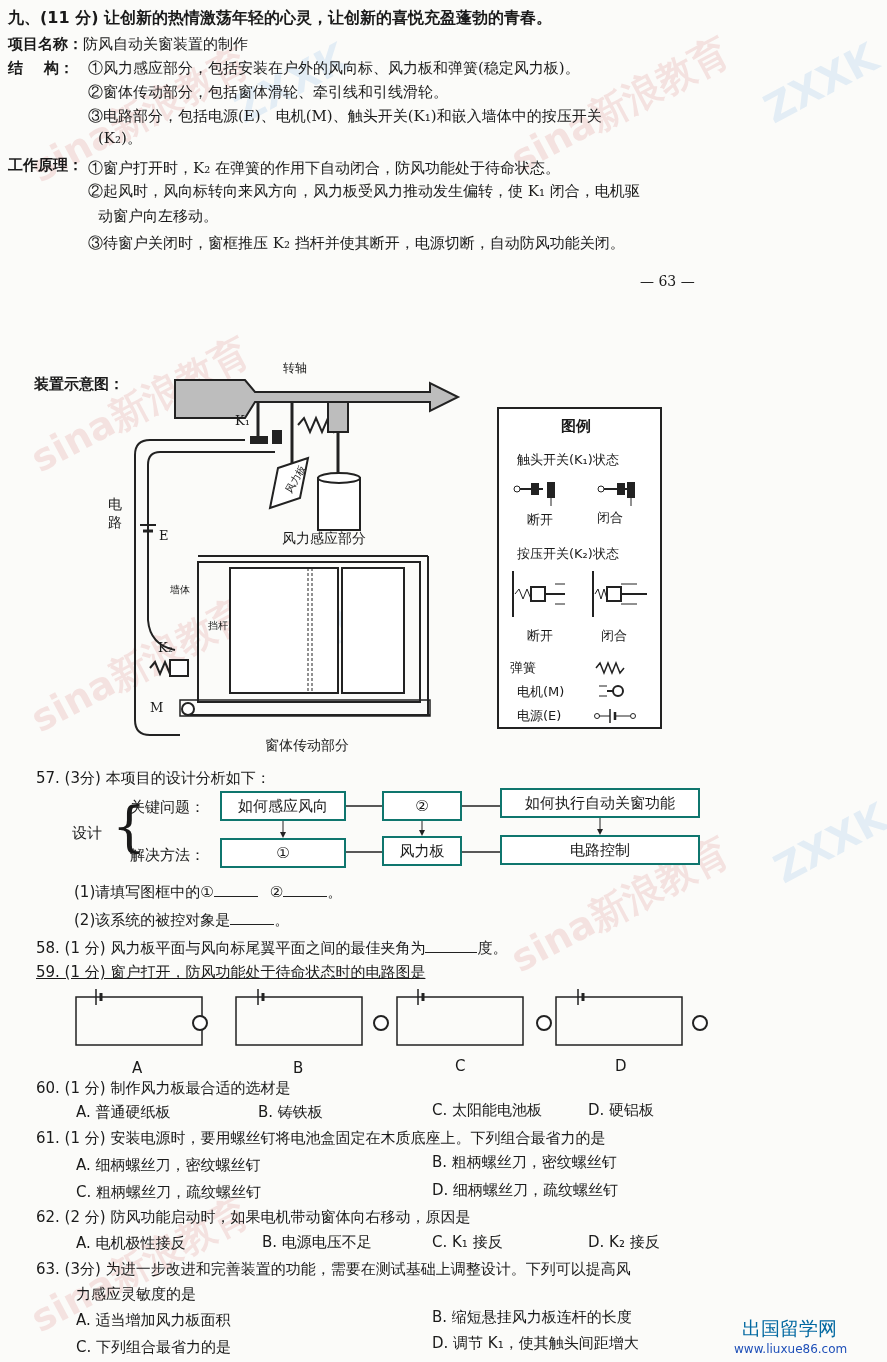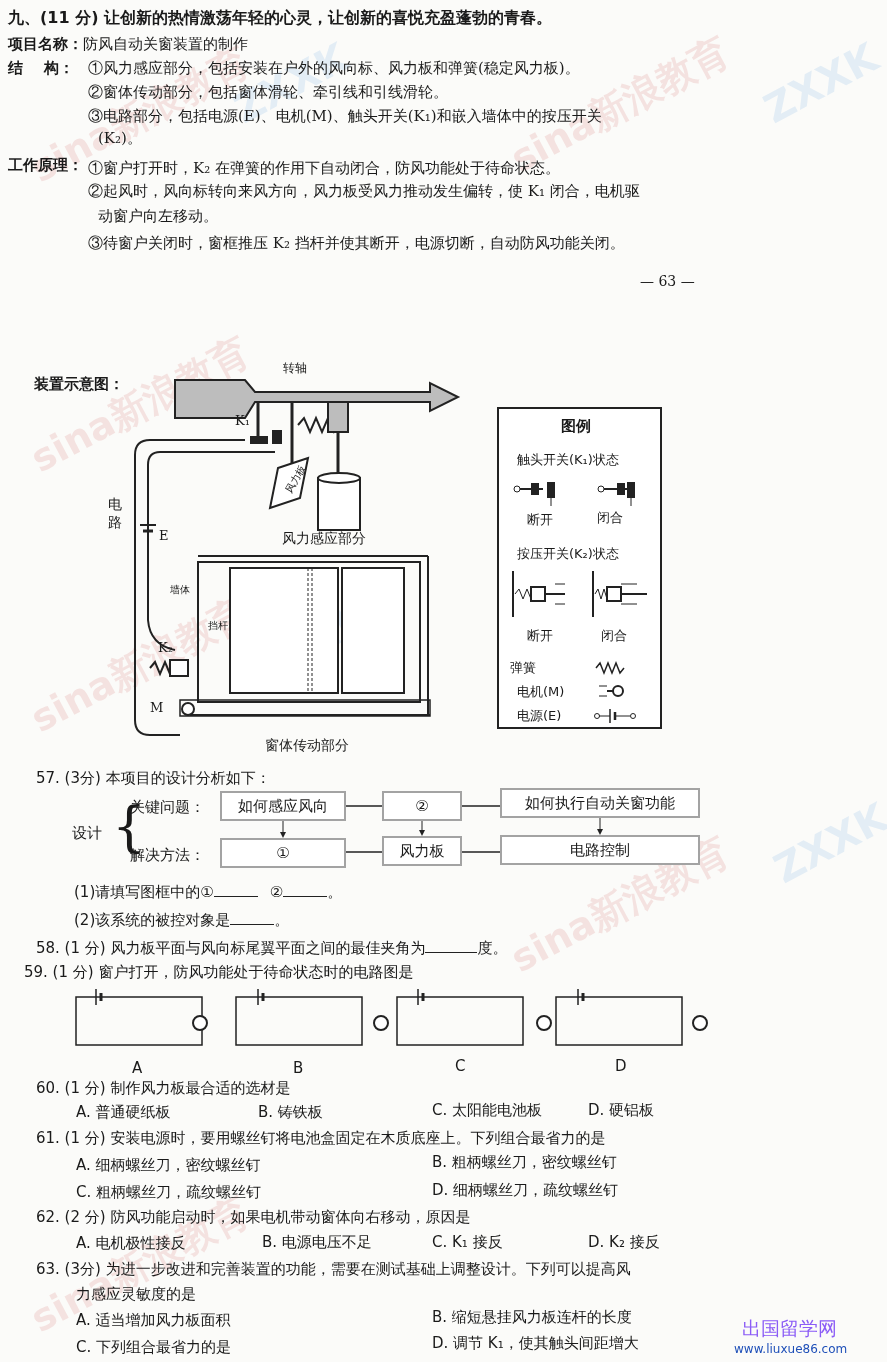--- a/index.html
+++ b/index.html
@@ -6,21 +6,21 @@
   body {
     width:887px; height:1362px; overflow:hidden; position:relative;
     background:#fbfbf9; color:#1a1a1a;
     font-family:"DejaVu Serif","Liberation Serif",serif;
   }
   .abs { position:absolute; }
   .line { position:absolute; font-size:15px; line-height:20px; white-space:nowrap; }
   .bold { font-weight:bold; font-family:"DejaVu Sans","Liberation Sans",sans-serif; }
   .q { position:absolute; font-size:15px; line-height:20px; white-space:nowrap; font-family:"DejaVu Sans","Liberation Sans",sans-serif; }
   .opt { position:absolute; font-size:15px; line-height:20px; white-space:nowrap; font-family:"DejaVu Sans","Liberation Sans",sans-serif; }
-  .box { position:absolute; border:2px solid #a3a3a3; background:#fff; display:flex; align-items:center; justify-content:center; font-size:15px; font-family:"DejaVu Sans","Liberation Sans",sans-serif; box-sizing:border-box; }
+  .box { position:absolute; border:2px solid #0f766e; background:#fff; display:flex; align-items:center; justify-content:center; font-size:15px; font-family:"DejaVu Sans","Liberation Sans",sans-serif; box-sizing:border-box; }
   .wm { position:absolute; color:rgba(200,60,60,0.13); font-size:38px; font-weight:bold; transform:rotate(-28deg); font-family:"DejaVu Sans",sans-serif; pointer-events:none; }
   .wm2 { position:absolute; color:rgba(60,140,220,0.12); font-size:40px; font-weight:bold; transform:rotate(-28deg); font-family:"DejaVu Sans",sans-serif; pointer-events:none; }
   .legend { position:absolute; left:497px; top:407px; width:165px; height:322px; border:2px solid #222; background:#fff; box-sizing:border-box; font-family:"DejaVu Sans",sans-serif; }
   .legend .t { position:absolute; font-size:13px; white-space:nowrap; }
   .blank { display:inline-block; border-bottom:1px solid #222; width:44px; height:14px; vertical-align:baseline; }
 </style>
 </head>
 <body>
 
 <div class="wm" style="left:20px;top:90px;">sina新浪教育</div>
@@ -190,21 +190,21 @@
   <span>(1)请填写图框中的①</span><span class="blank"></span><span style="margin-left:12px;">②</span><span class="blank"></span><span>。</span>
 </div>
 <div class="q" style="left:74px;top:910px;">
   <span>(2)该系统的被控对象是</span><span class="blank"></span><span>。</span>
 </div>
 
 <div class="q" style="left:36px;top:938px;">
   <span>58. (1 分) 风力板平面与风向标尾翼平面之间的最佳夹角为</span><span class="blank" style="width:52px;"></span><span>度。</span>
 </div>
 
-<div class="q" style="left:24px;top:962px;">59. (1 分) 窗户打开，防风功能处于待命状态时的电路图是</div>
+<div class="q" style="left:36px;top:962px;text-decoration:underline;">59. (1 分) 窗户打开，防风功能处于待命状态时的电路图是</div>
 <svg class="abs" style="left:0;top:985px;" width="760" height="70">
 
   <g>
     <rect x="76" y="12" width="126" height="48" fill="none" stroke="#222" stroke-width="1.5"></rect>
     <line x1="96" y1="4" x2="96" y2="20" stroke="#222" stroke-width="1.5"></line>
       <line x1="101" y1="8" x2="101" y2="16" stroke="#222" stroke-width="3"></line>
     <circle cx="200" cy="38" r="7" fill="#fff" stroke="#222" stroke-width="2"></circle>
   </g>
 
   <g>
@@ -251,14 +251,14 @@
 <div class="opt" style="left:432px;top:1232px;">C. K₁ 接反</div>
 <div class="opt" style="left:588px;top:1232px;">D. K₂ 接反</div>
 
 <div class="q" style="left:36px;top:1259px;">63. (3分) 为进一步改进和完善装置的功能，需要在测试基础上调整设计。下列可以提高风</div>
 <div class="q" style="left:76px;top:1284px;">力感应灵敏度的是</div>
 <div class="opt" style="left:76px;top:1310px;">A. 适当增加风力板面积</div>
 <div class="opt" style="left:432px;top:1307px;">B. 缩短悬挂风力板连杆的长度</div>
 <div class="opt" style="left:76px;top:1337px;">C. 下列组合最省力的是</div>
 <div class="opt" style="left:432px;top:1333px;">D. 调节 K₁，使其触头间距增大</div>
 
-<div class="abs" style="left:742px;top:1316px;font-size:19px;font-family:'DejaVu Sans',sans-serif;color:#8b5cf6;">出国留学网</div>
+<div class="abs" style="left:742px;top:1316px;font-size:19px;font-family:'DejaVu Sans',sans-serif;color:#0369a1;">出国留学网</div>
 <div class="abs" style="left:734px;top:1342px;font-size:12px;font-family:'DejaVu Sans',sans-serif;color:#1e4fb8;">www.liuxue86.com</div>
 
 </body></html>

